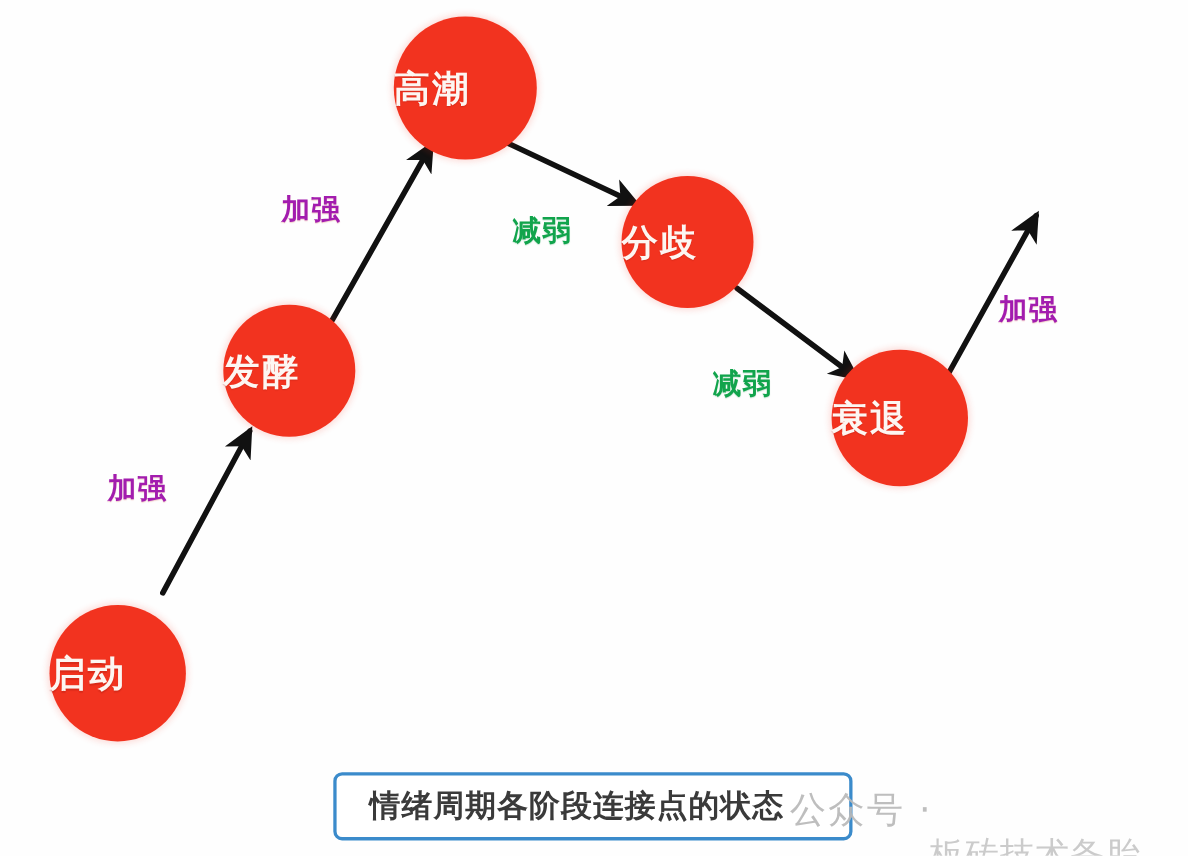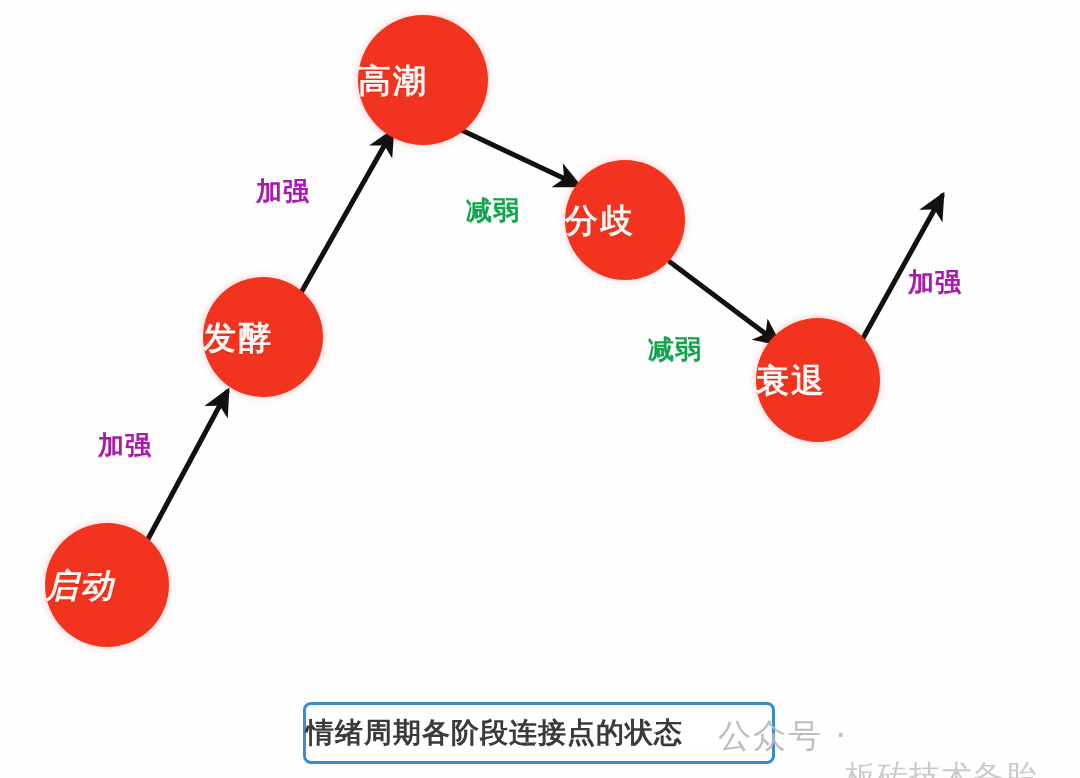--- a/index.html
+++ b/index.html
@@ -88,20 +88,21 @@
     background: #ffffff;
     display: flex;
     align-items: center;
     justify-content: flex-start;
   }
   #caption-text {
     color: #3a3a3a;
     font-weight: bold;
     font-size: 28px;
     letter-spacing: 1px;
+    padding-left: 30px;
     white-space: nowrap;
     user-select: none;
   }
 
   
   #watermark {
     position: absolute;
     left: 718px;
     top: 714px;
     font-size: 33px;
@@ -140,21 +141,21 @@
 
     <line x1="302" y1="291" x2="392" y2="132" stroke="#111111" stroke-width="5" stroke-linecap="round" marker-end="url(#arrowhead)"></line>
 
     <line x1="455" y1="127" x2="578" y2="185" stroke="#111111" stroke-width="5" stroke-linecap="round" marker-end="url(#arrowhead)"></line>
 
     <line x1="670" y1="262" x2="778" y2="343" stroke="#111111" stroke-width="5" stroke-linecap="round" marker-end="url(#arrowhead)"></line>
 
     <line x1="862" y1="340" x2="942" y2="196" stroke="#111111" stroke-width="5" stroke-linecap="round" marker-end="url(#arrowhead)"></line>
   </svg>
 
-  <div class="node" style="left:45px; top:523px; width:124px; height:124px;font-style:italic;">
+  <div class="node" style="left:45px; top:550px; width:124px; height:124px;">
     <span class="node-label">启动</span>
   </div>
 
   <div class="node" style="left:203px; top:277px; width:120px; height:120px;">
     <span class="node-label">发酵</span>
   </div>
 
   <div class="node" style="left:358px; top:15px; width:130px; height:130px;">
     <span class="node-label">高潮</span>
   </div>

